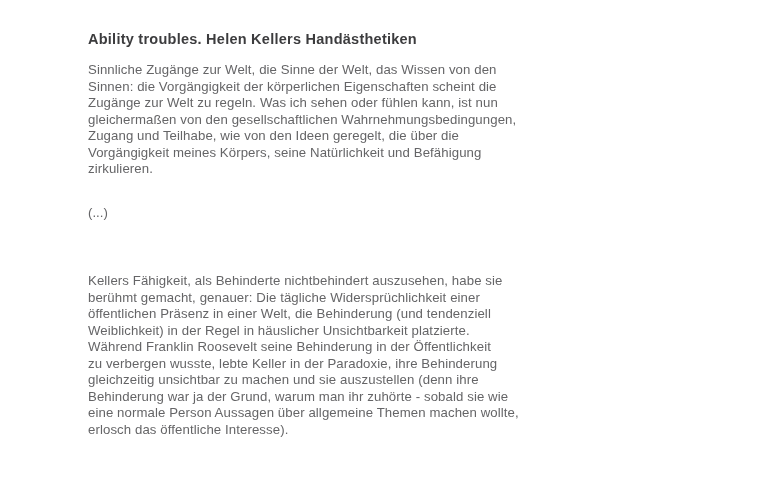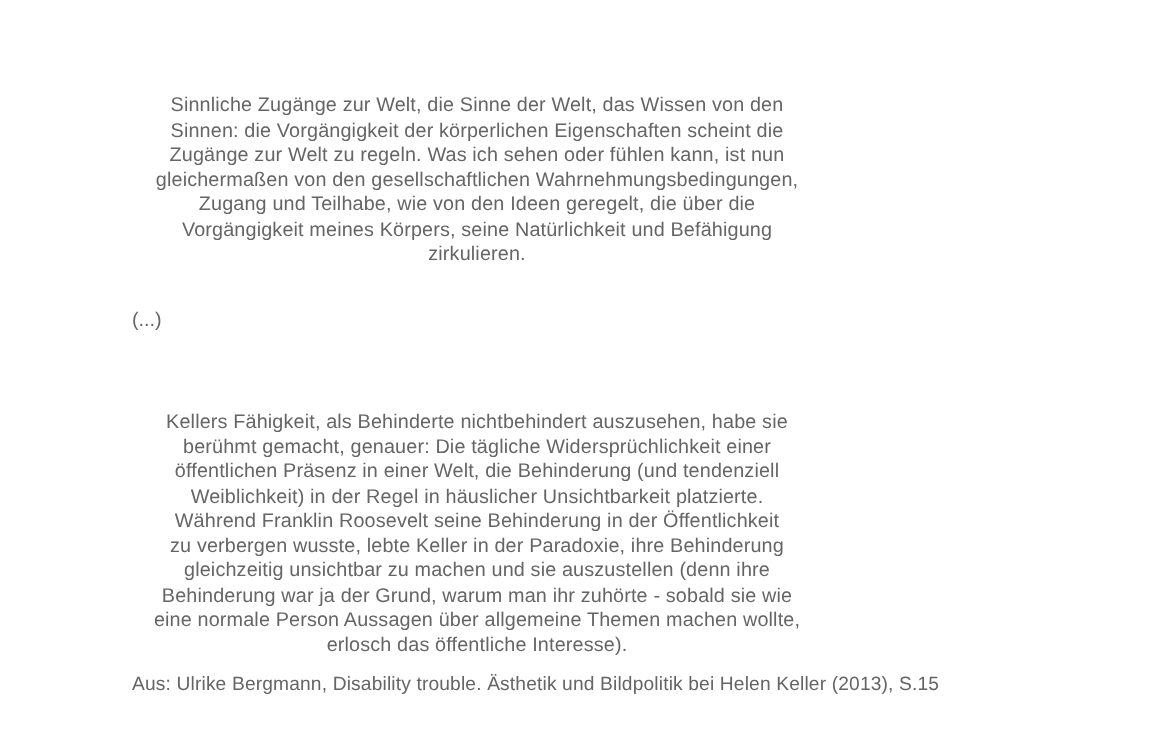--- a/index.html
+++ b/index.html
@@ -33,21 +33,20 @@
   .para {
     position: absolute;
     left: 88px;
     width: 460px;
     margin: 0;
     font-size: 13.2px;
     line-height: 16.5px;
     letter-spacing: 0.1px;
     color: #656567;
     white-space: pre-line; 
-    text-align: center;
   }
   .para-1 { top: 62px; }
   .para-2 { top: 273px; }
   .ellipsis-marker {
     position: absolute;
     left: 88px;
     top: 205px;
     font-size: 13.2px;
     line-height: 16.5px;
     color: #656567;
@@ -60,20 +59,21 @@
     letter-spacing: 0.1px;
     color: #656567;
     white-space: nowrap;
   }
 </style>
 </head>
 <body>
 
 <div class="slide">
 
+  <h1 class="slide-title">Ability troubles. Helen Kellers Handästhetiken</h1>
 
   <p class="para para-1">Sinnliche Zugänge zur Welt, die Sinne der Welt, das Wissen von den
 Sinnen: die Vorgängigkeit der körperlichen Eigenschaften scheint die
 Zugänge zur Welt zu regeln. Was ich sehen oder fühlen kann, ist nun
 gleichermaßen von den gesellschaftlichen Wahrnehmungsbedingungen,
 Zugang und Teilhabe, wie von den Ideen geregelt, die über die
 Vorgängigkeit meines Körpers, seine Natürlichkeit und Befähigung
 zirkulieren.</p>
 
   <div class="ellipsis-marker">(...)</div>
@@ -82,15 +82,14 @@
 berühmt gemacht, genauer: Die tägliche Widersprüchlichkeit einer
 öffentlichen Präsenz in einer Welt, die Behinderung (und tendenziell
 Weiblichkeit) in der Regel in häuslicher Unsichtbarkeit platzierte.
 Während Franklin Roosevelt seine Behinderung in der Öffentlichkeit
 zu verbergen wusste, lebte Keller in der Paradoxie, ihre Behinderung
 gleichzeitig unsichtbar zu machen und sie auszustellen (denn ihre
 Behinderung war ja der Grund, warum man ihr zuhörte - sobald sie wie
 eine normale Person Aussagen über allgemeine Themen machen wollte,
 erlosch das öffentliche Interesse).</p>
 
-  <div class="citation">Aus: Ulrike Bergmann, Disability trouble. Ästhetik und Bildpolitik bei Helen Keller (2013), S.15</div>
 
 </div>
 
 </body></html>

